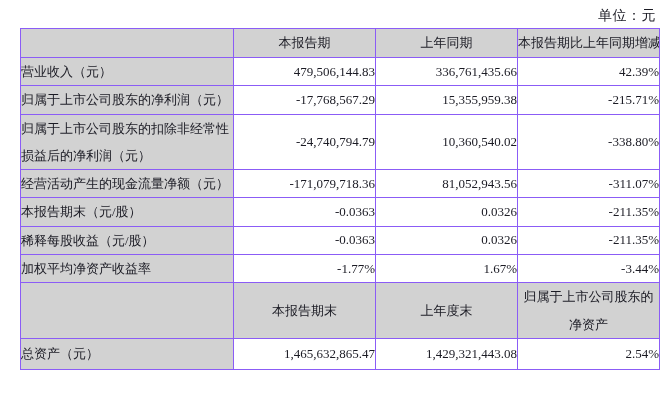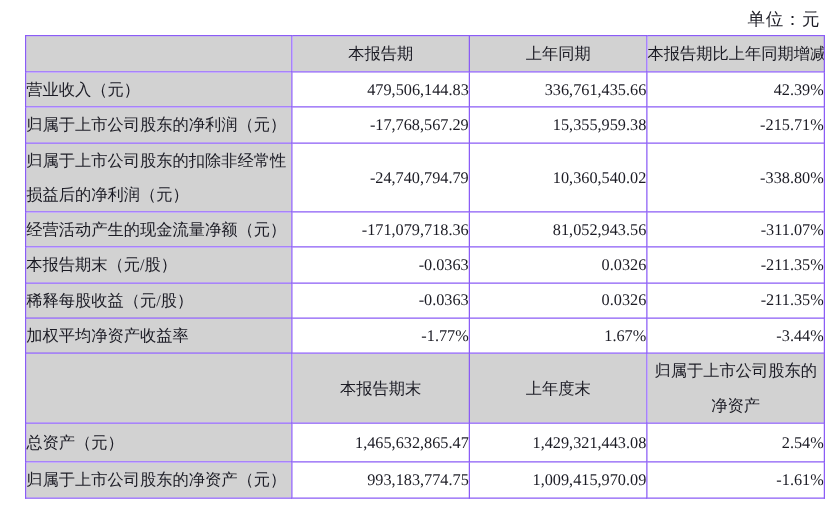--- a/index.html
+++ b/index.html
@@ -118,22 +118,16 @@
         <th class="cell-hdr">归属于上市公司股东的净资产</th>
       </tr>
 
       <tr class="h31">
         <td class="cell-label">总资产（元）</td>
         <td class="cell-num">1,465,632,865.47</td>
         <td class="cell-num">1,429,321,443.08</td>
         <td class="cell-num">2.54%</td>
       </tr>
 
-      <tr class="h29">
-        <td class="cell-label">归属于上市公司股东的净资产（元）</td>
-        <td class="cell-num">993,183,774.75</td>
-        <td class="cell-num">1,009,415,970.09</td>
-        <td class="cell-num">-1.61%</td>
-      </tr>
 
     </tbody>
   </table>
 </div>
 
 </body></html>

